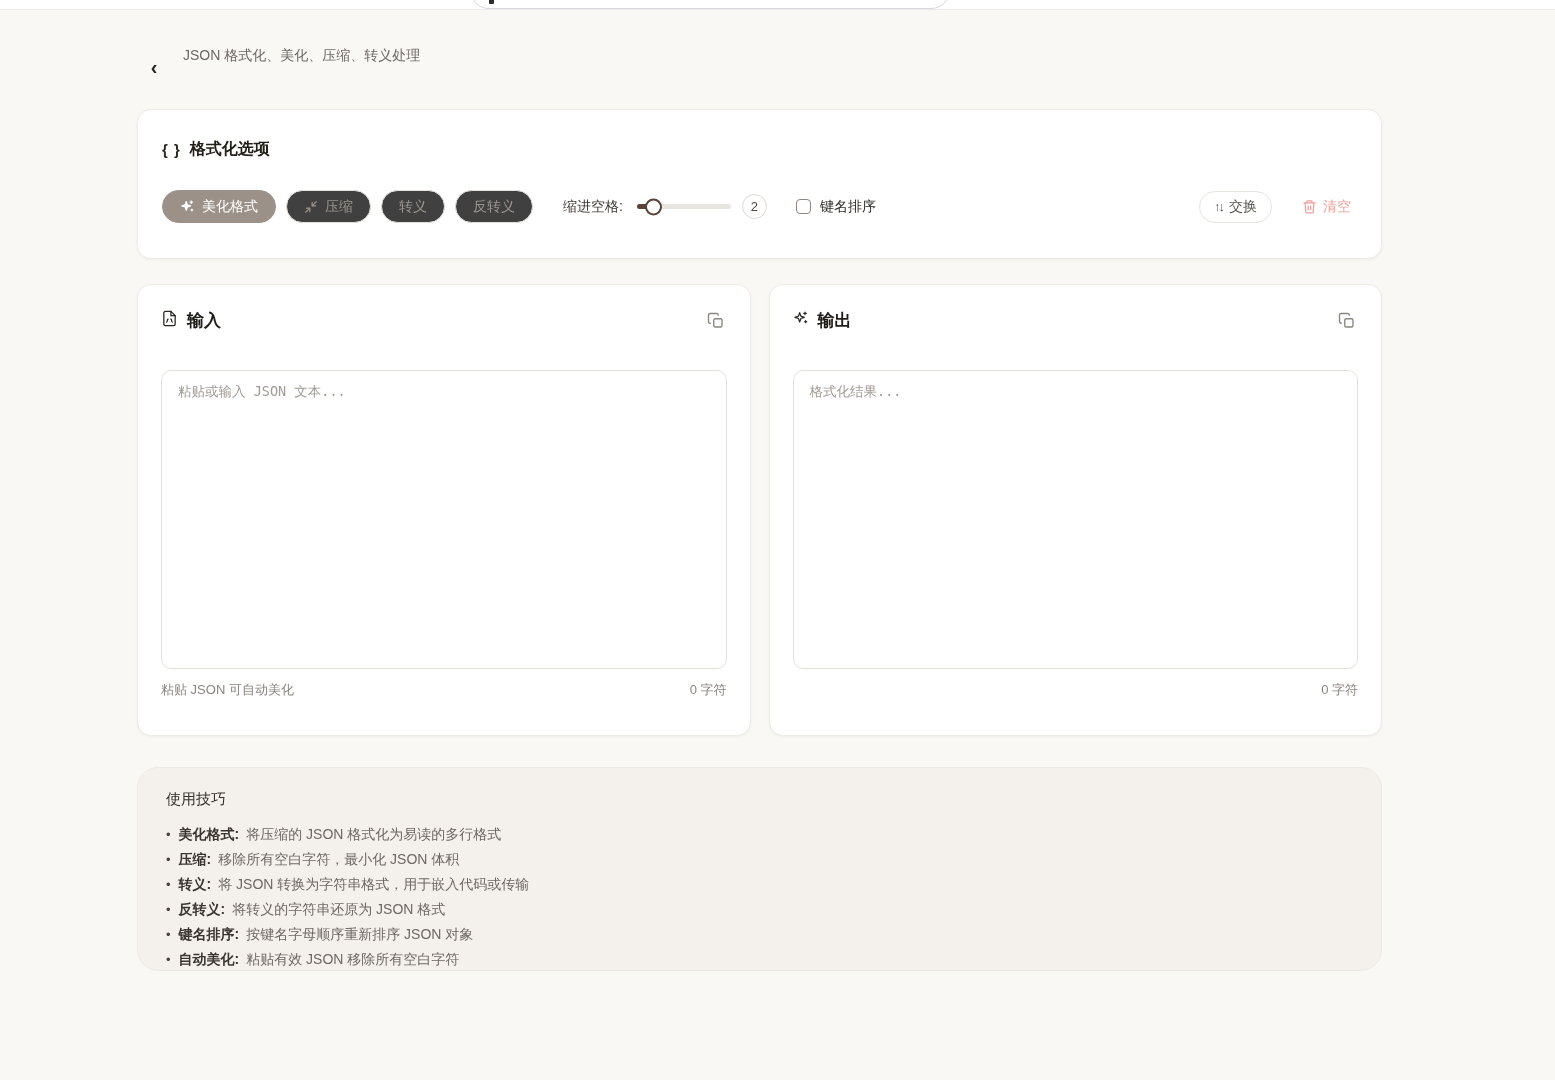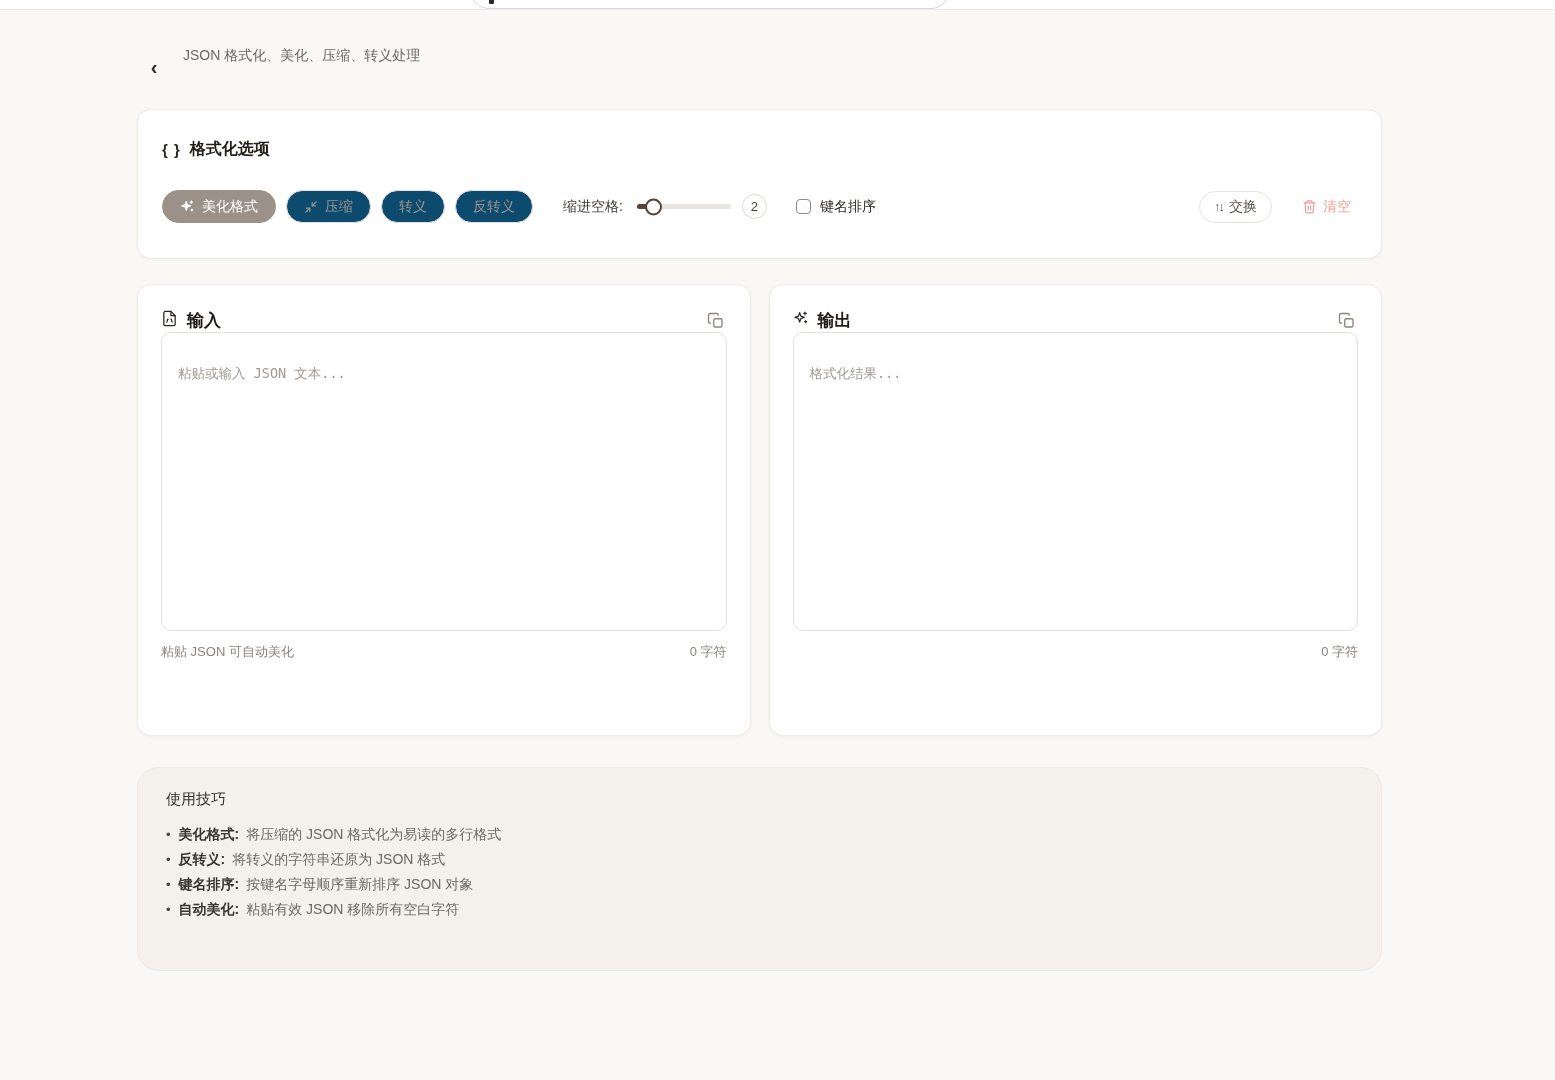--- a/index.html
+++ b/index.html
@@ -39,21 +39,21 @@
     background:#ffffff; border:1px solid #eeebe7; border-radius:14px;
     box-shadow:0 1px 3px rgba(40,30,20,0.05);
   }
   .options-card { margin-top:27px; padding:29px 24px 30px 24px; height:150px; }
   .card-title { display:flex; align-items:center; gap:9px; font-size:16px; font-weight:700; color:#232019; }
   .braces-icon { font-size:15px; font-weight:700; letter-spacing:1px; color:#2a261f; }
 
   .options-row { display:flex; align-items:center; margin-top:30px; }
   .mode-btn {
     display:inline-flex; align-items:center; gap:7px; height:33px; padding:0 17px;
-    border-radius:999px; border:1px solid #e7e3de; background:#0c4a6e;
+    border-radius:999px; border:1px solid #e7e3de; background:#404040;
     color:#9a948c; font-size:14px; cursor:pointer; margin-right:10px;
     font-family:inherit;
   }
   .mode-btn.active { background:#9b9188; border-color:#9b9188; color:#ffffff; }
   .mode-btn svg { display:block; }
 
   .indent-group { display:flex; align-items:center; margin-left:20px; }
   .indent-label { font-size:14px; color:#3f3a35; margin-right:14px; }
   .slider-track {
     position:relative; width:94px; height:5px; background:#e9e5e1; border-radius:3px; cursor:pointer;
@@ -88,23 +88,23 @@
   }
   .clear-btn svg { display:block; }
 
   .panels { display:flex; gap:18px; margin-top:25px; }
   .panel { flex:1; height:452px; padding:24px 23px; display:flex; flex-direction:column; }
   .panel-header { display:flex; align-items:center; }
   .panel-title-group { display:flex; align-items:center; gap:9px; font-size:17px; font-weight:700; color:#1f1b17; }
   .copy-btn { margin-left:auto; background:none; border:none; cursor:pointer; padding:2px; color:#8a857e; }
   .copy-btn svg { display:block; }
   .panel-textarea {
-    height:299px; width:100%; resize:none;
+    margin-top:38px; height:299px; width:100%; resize:none;
     border:1px solid #e5e1db; border-radius:10px; background:#ffffff;
-    padding:32px 16px; font-family:"DejaVu Sans Mono",monospace; font-size:13.5px;
+    padding:12px 16px; font-family:"DejaVu Sans Mono",monospace; font-size:13.5px;
     color:#3a352f; outline:none;
   }
   .panel-textarea::placeholder { color:#a09a92; }
   .panel-footer { display:flex; margin-top:12px; font-size:13px; color:#8b857e; }
   .char-count { margin-left:auto; }
 
   .tips-card {
     margin-top:31px; background:#f4f1ed; border:1px solid #edeae5; border-radius:21px;
     padding:22px 28px 24px 28px; height:204px;
   }
@@ -259,19 +259,21 @@
       <div class="panel-footer">
         <span class="char-count">0 字符</span>
       </div>
     </div>
   </div>
 
   <div class="tips-card">
     <div class="tips-title">使用技巧</div>
     <ul class="tips-list">
         <li class="tip-item"><span class="tip-term">美化格式:</span><span class="tip-desc">将压缩的 JSON 格式化为易读的多行格式</span></li>
+        <li class="tip-item"><span class="tip-term">压缩:</span><span class="tip-desc">移除所有空白字符，最小化 JSON 体积</span></li>
+        <li class="tip-item"><span class="tip-term">转义:</span><span class="tip-desc">将 JSON 转换为字符串格式，用于嵌入代码或传输</span></li>
         <li class="tip-item"><span class="tip-term">反转义:</span><span class="tip-desc">将转义的字符串还原为 JSON 格式</span></li>
         <li class="tip-item"><span class="tip-term">键名排序:</span><span class="tip-desc">按键名字母顺序重新排序 JSON 对象</span></li>
         <li class="tip-item"><span class="tip-term">自动美化:</span><span class="tip-desc">粘贴有效 JSON 移除所有空白字符</span></li>
       </ul>
   </div>
 
 </div>
 
 </body></html>

